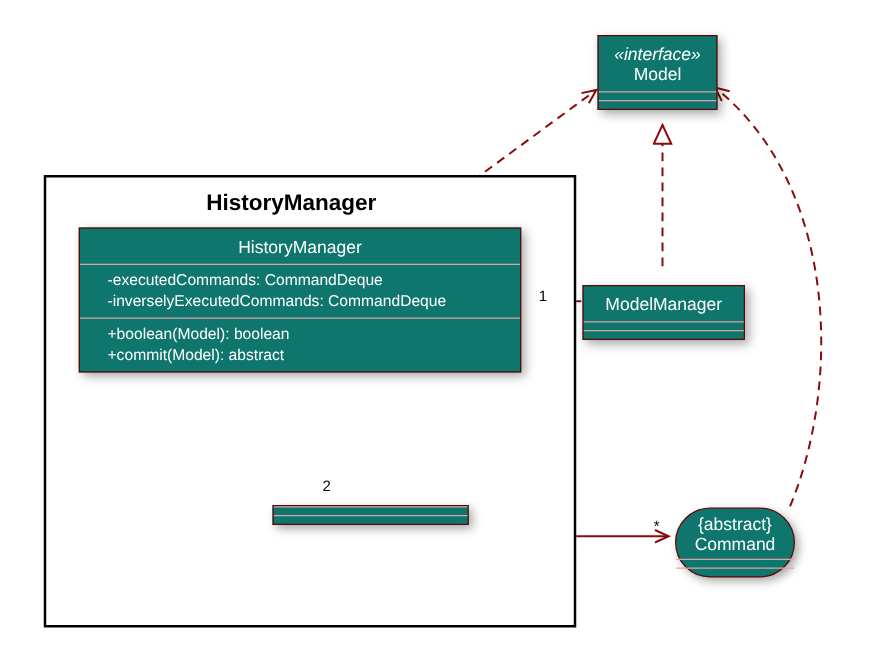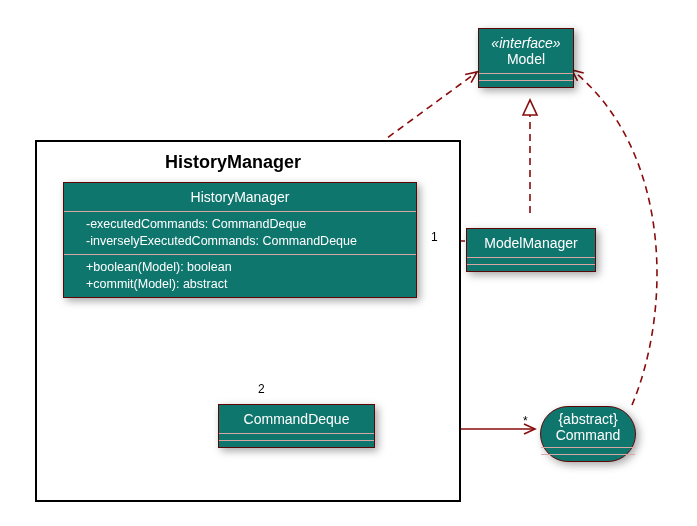--- a/index.html
+++ b/index.html
@@ -150,23 +150,20 @@
   <div class="title">
     <span>ModelManager</span>
   </div>
   <div class="sep"></div>
   <div class="section empty"></div>
   <div class="sep"></div>
   <div class="section empty"></div>
 </div>
 
 <div class="cls" style="left:218px; top:404px; width:155px;">
-  <div class="title">
-    <span>CommandDeque</span>
-  </div>
   <div class="sep"></div>
   <div class="section empty"></div>
   <div class="sep"></div>
   <div class="section empty"></div>
 </div>
 
 <div class="cls" style="left:540px; top:406px; width:94px;border-radius:28px;">
   <div class="title" style="padding:4px 8px;">
     <span class="curly">{abstract}</span>
     <span>Command</span>

